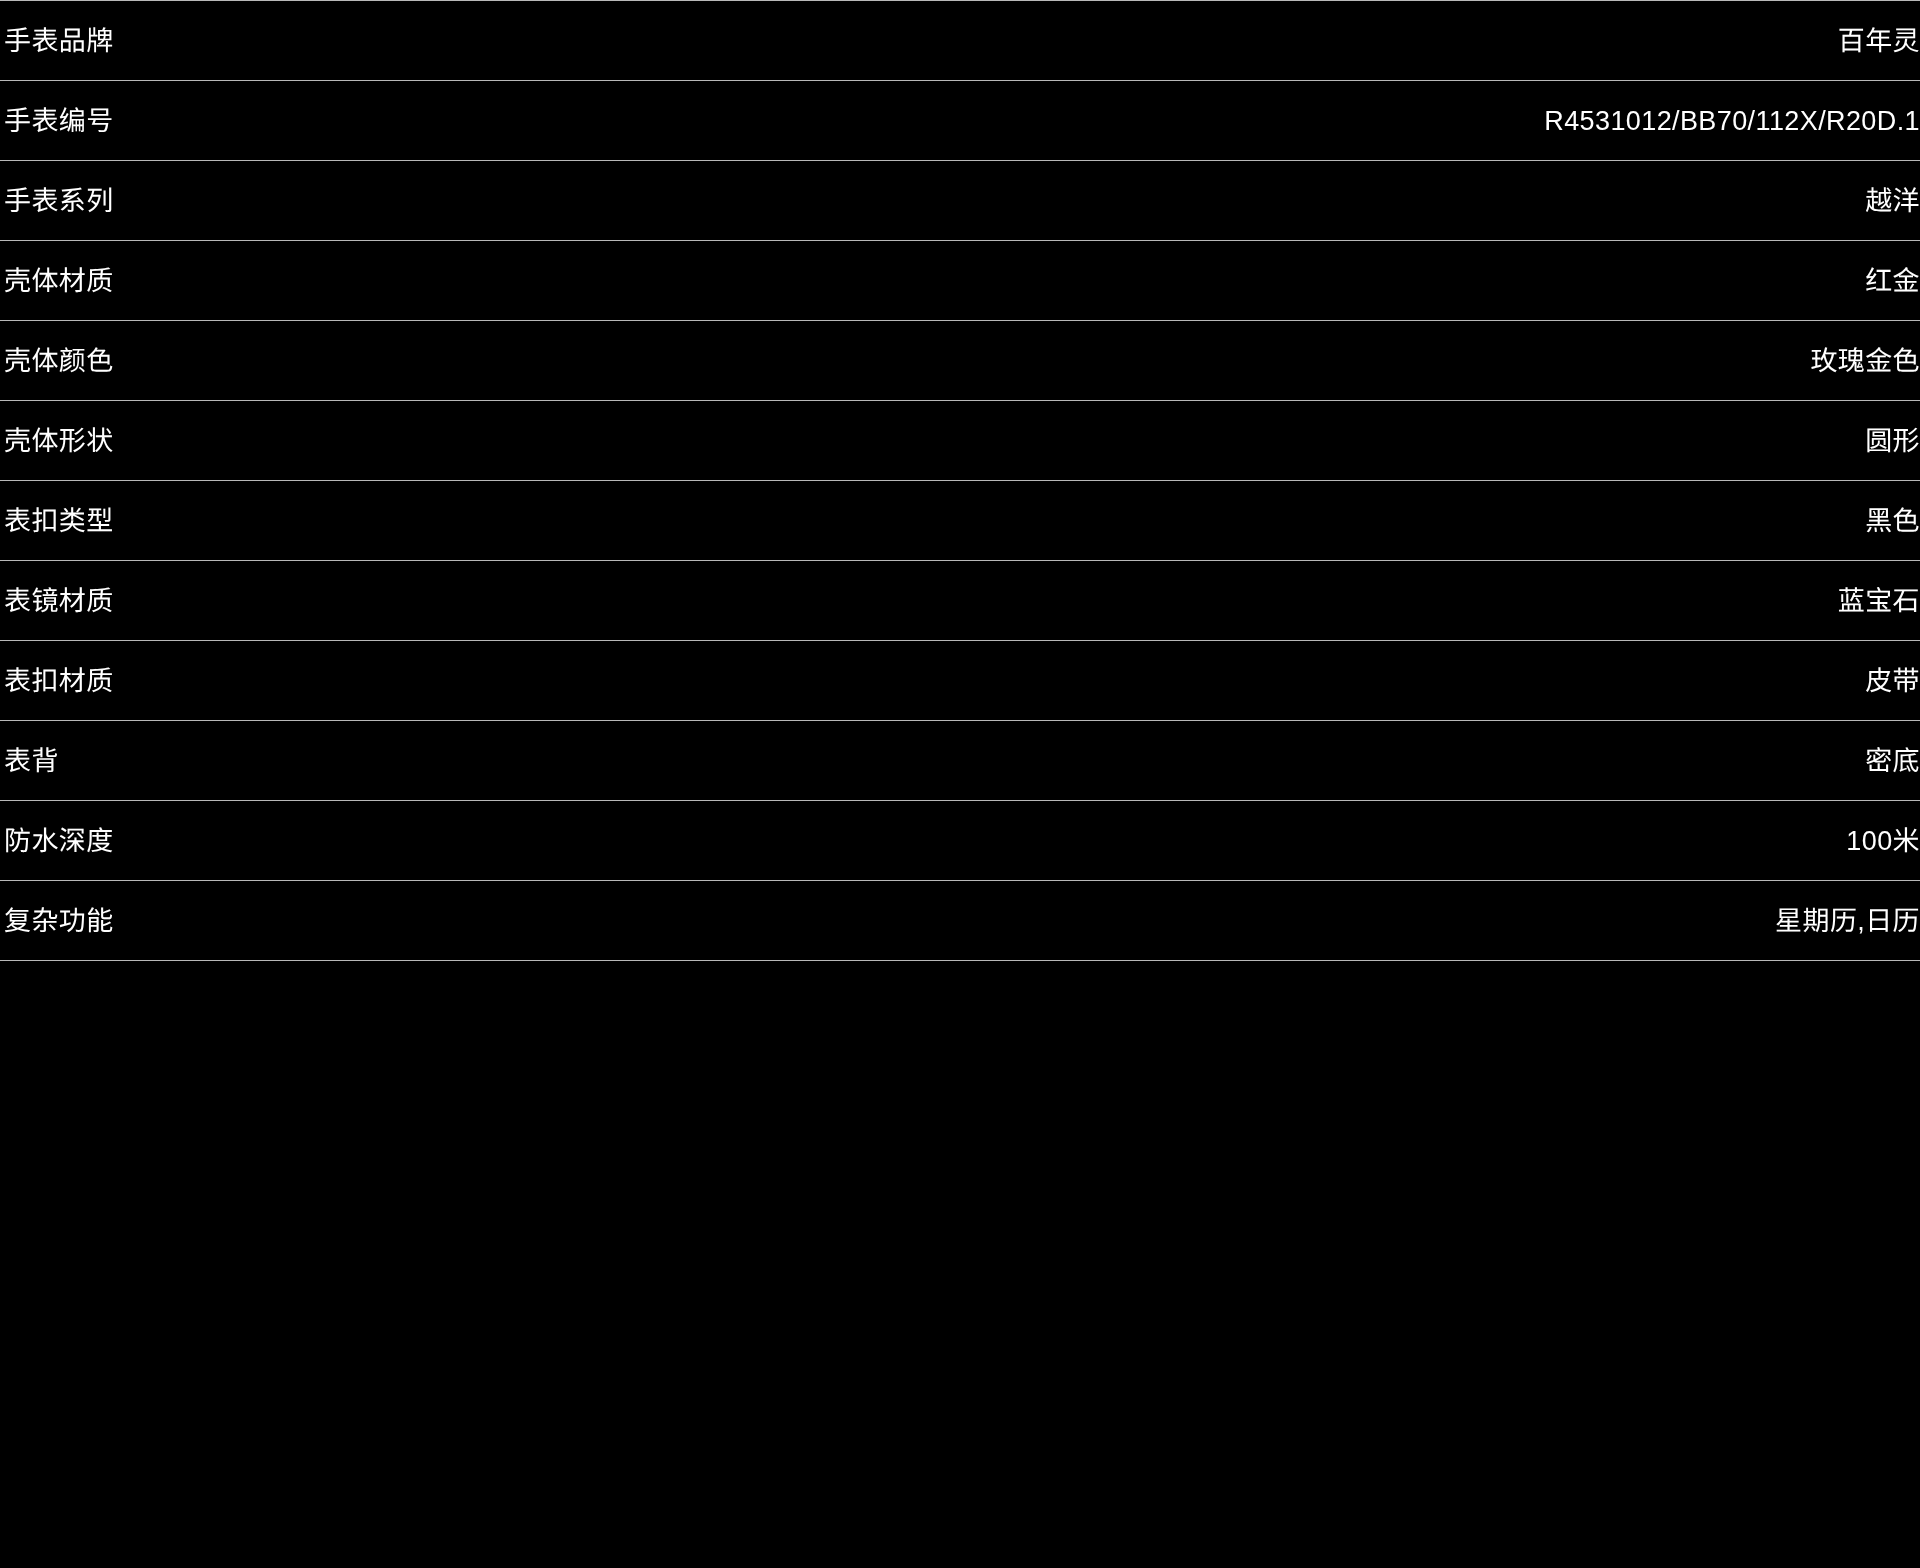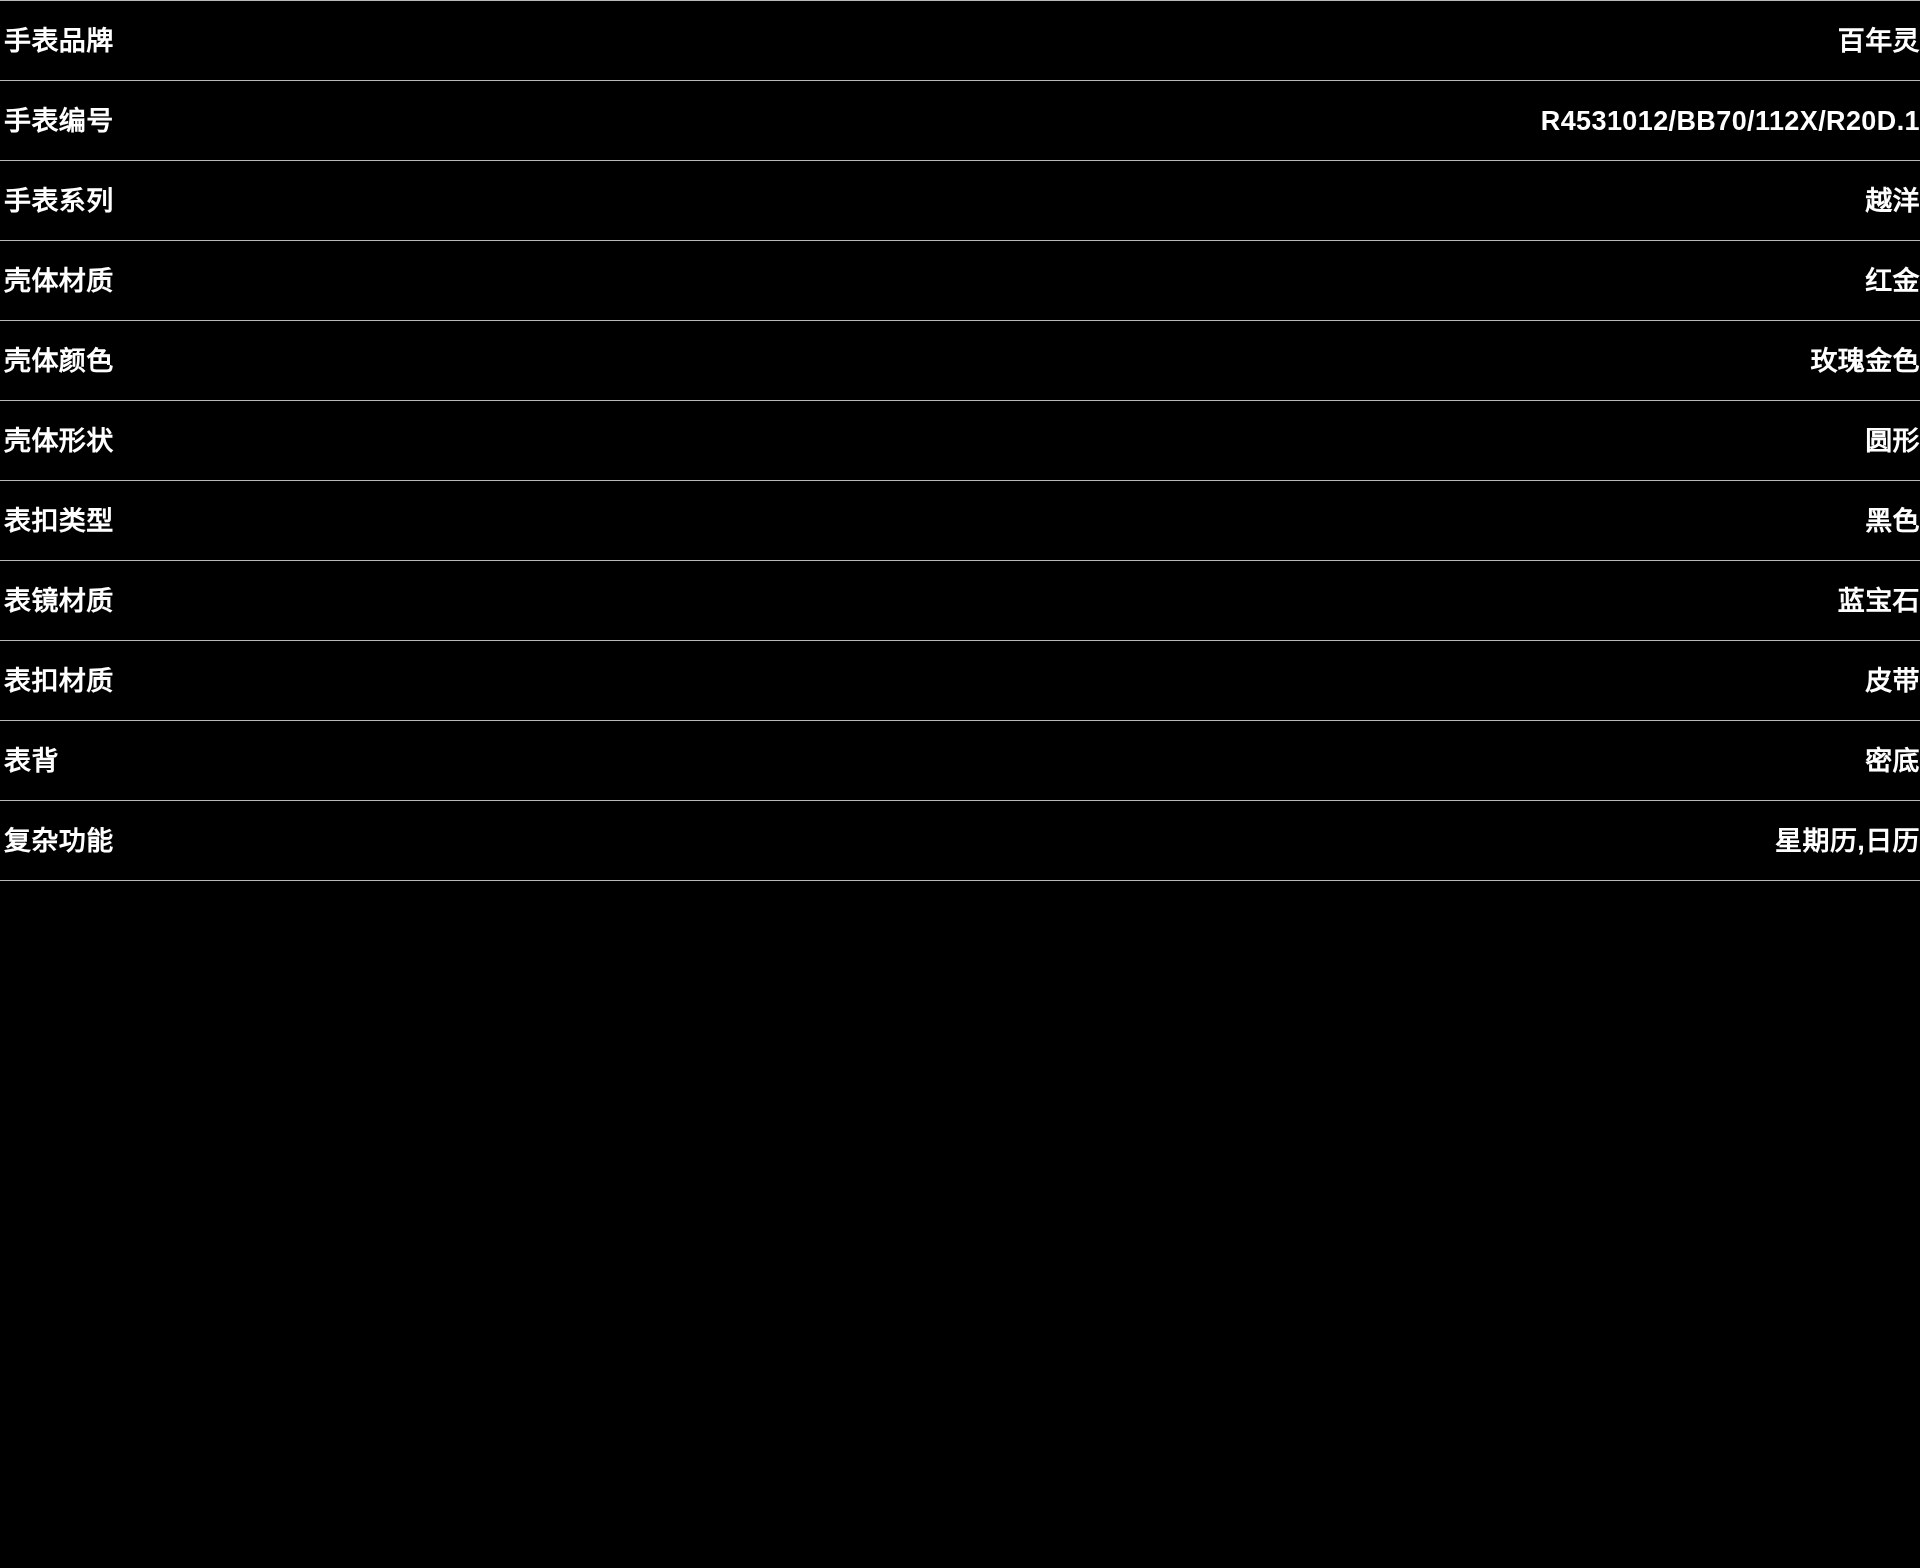--- a/index.html
+++ b/index.html
@@ -27,21 +27,21 @@
     border-bottom: 1px solid #b9b9b9;
   }
   .spec-row:first-child {
     border-top: 1px solid #b9b9b9;
   }
   .cell {
     vertical-align: middle;
     padding: 0;
     font-size: 27px;
     line-height: 34px;
-    font-weight: 700;
+    font-weight: 400;
     letter-spacing: 0.4px;
     color: #ffffff;
     white-space: nowrap;
     overflow: hidden;
   }
   .cell.label {
     padding-left: 4px;
   }
   .cell.value {
     padding-left: 400px;
@@ -91,17 +91,21 @@
     </tr>
     <tr class="spec-row">
       <td class="cell label">表扣材质</td>
       <td class="cell value">皮带</td>
     </tr>
     <tr class="spec-row">
       <td class="cell label">表背</td>
       <td class="cell value">密底</td>
     </tr>
     <tr class="spec-row">
+      <td class="cell label">防水深度</td>
+      <td class="cell value">100米</td>
+    </tr>
+    <tr class="spec-row">
       <td class="cell label">复杂功能</td>
       <td class="cell value">星期历,日历</td>
     </tr>
   </tbody>
 </table>
 
 </body></html>

